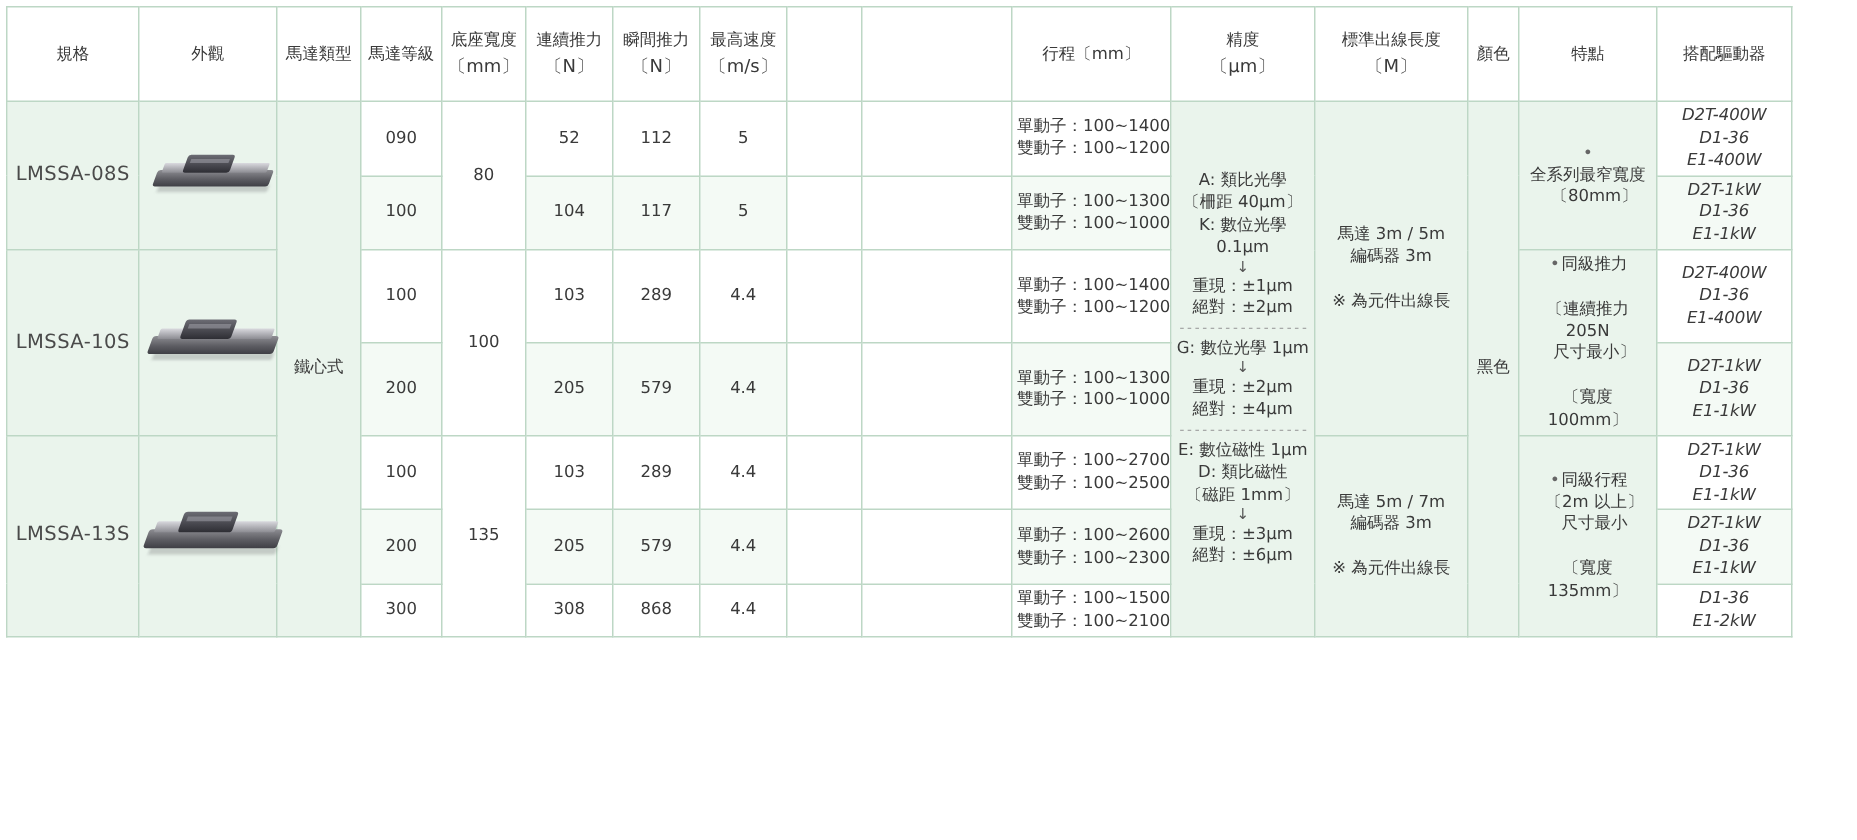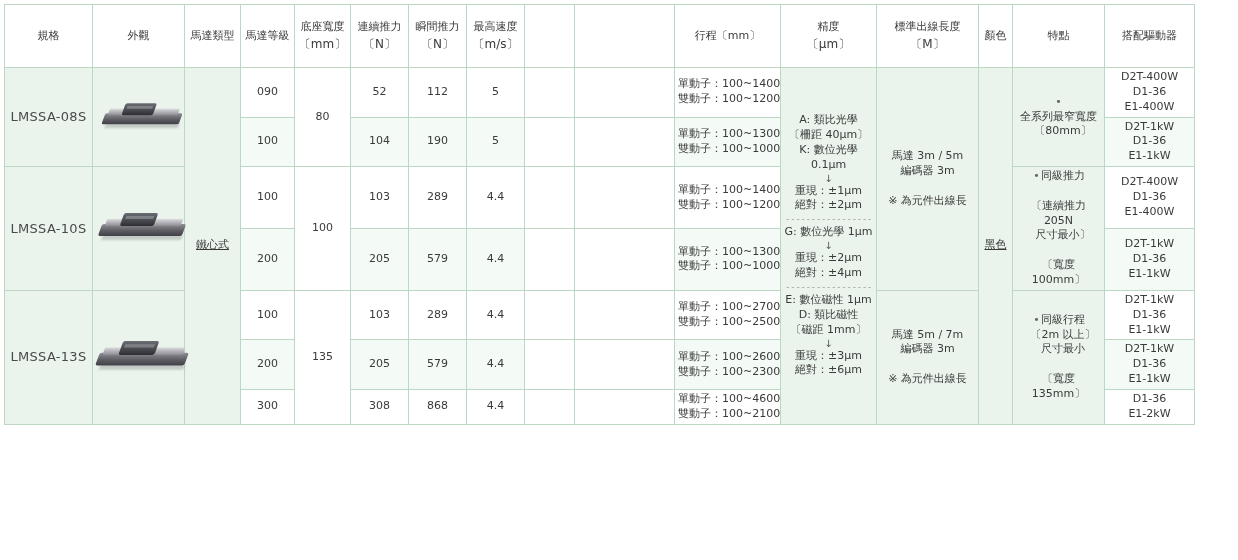--- a/index.html
+++ b/index.html
@@ -68,20 +68,21 @@
     background: #f4faf5;
   }
   td.num {
     font-size: 12.5px;
     color: #3a3a3a;
   }
   td.drive {
     font-size: 10px;
     line-height: 1.45;
     color: #555555;
+    font-style: italic;
   }
   td.stroke {
     font-size: 10px;
     line-height: 1.6;
     text-align: center;
     color: #444444;
     white-space: nowrap;
   }
   td.accuracy {
     font-size: 10px;
@@ -107,21 +108,20 @@
     width: 9px;
     color: #666;
   }
   td.feature .ftxt {
     display: inline-block;
     vertical-align: top;
   }
   td.vert {
     font-size: 12.5px;
     color: #3a3a3a;
-    text-decoration: underline;
   }
   td.blank {
     background: #ffffff;
   }
   .acc-div {
     color: #9c9c9c;
     letter-spacing: -0.5px;
     font-size: 9px;
   }
   .arrow {
@@ -290,21 +290,21 @@
         </td>
         <td class="white drive">
           <div>D2T-400W</div>
           <div>D1-36</div>
           <div>E1-400W</div>
         </td>
       </tr>
       <tr class="alt">
         <td class="white num">100</td>
         <td class="white num">104</td>
-        <td class="white num">190</td>
+        <td class="white num">117</td>
         <td class="white num">5</td>
         <td class="blank"></td>
         <td class="blank"></td>
         <td class="white stroke">
           <div>單動子：100~1300</div>
           <div>雙動子：100~1000</div>
         </td>
         <td class="white drive">
           <div>D2T-1kW</div>
           <div>D1-36</div>
@@ -420,21 +420,21 @@
         </td>
       </tr>
       <tr>
         <td class="white num">300</td>
         <td class="white num">308</td>
         <td class="white num">868</td>
         <td class="white num">4.4</td>
         <td class="blank"></td>
         <td class="blank"></td>
         <td class="white stroke">
-          <div>單動子：100~4600</div>
+          <div>單動子：100~1500</div>
           <div>雙動子：100~2100</div>
         </td>
         <td class="white drive">
           <div>D1-36</div>
           <div>E1-2kW</div>
         </td>
       </tr>
     </tbody>
   </table>
 </div>

